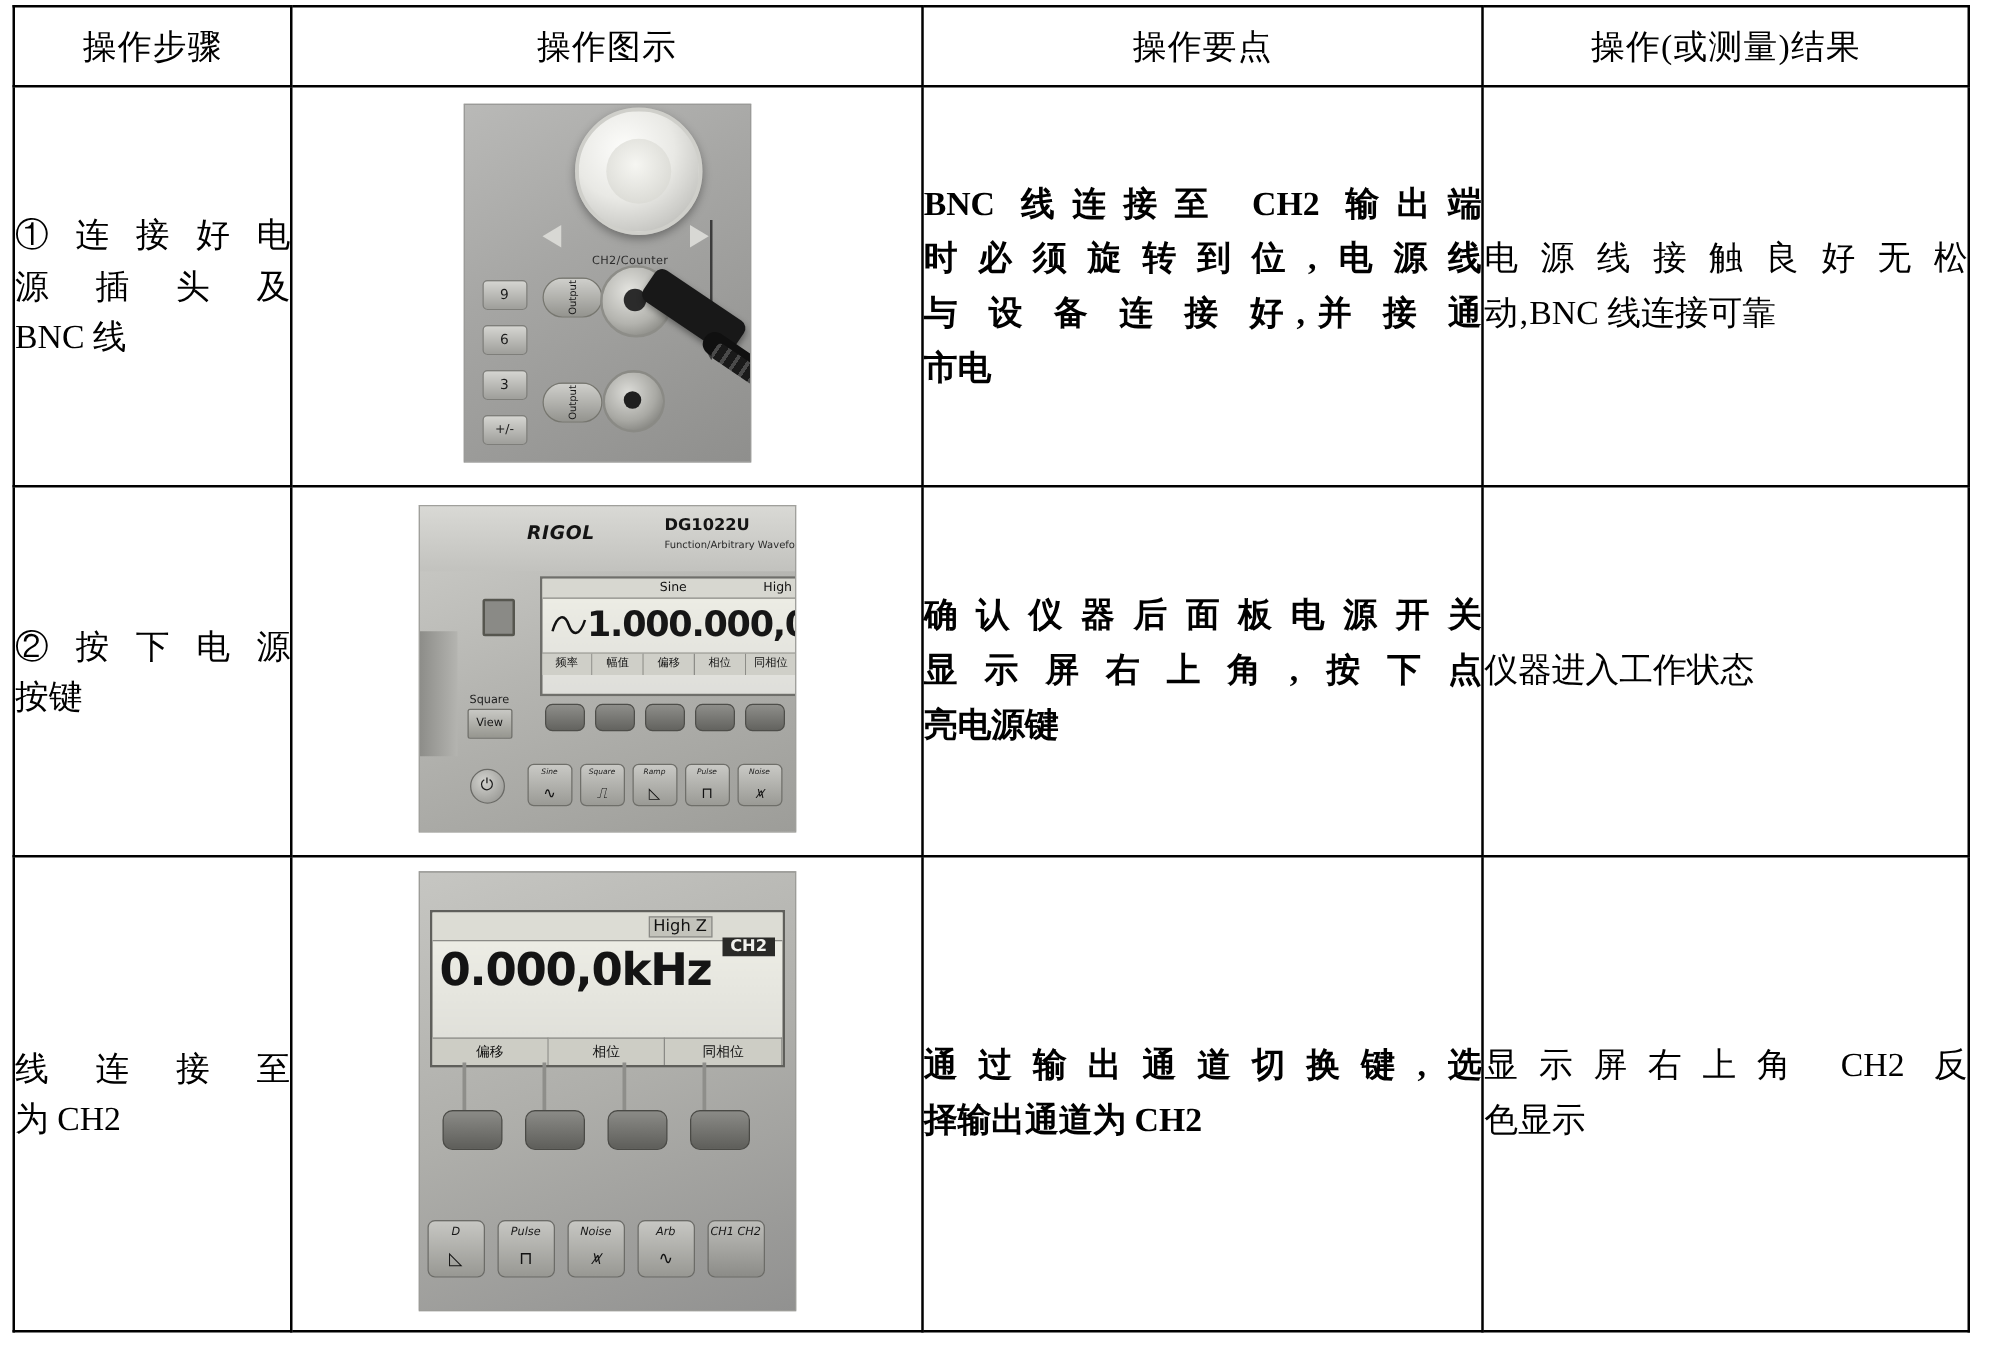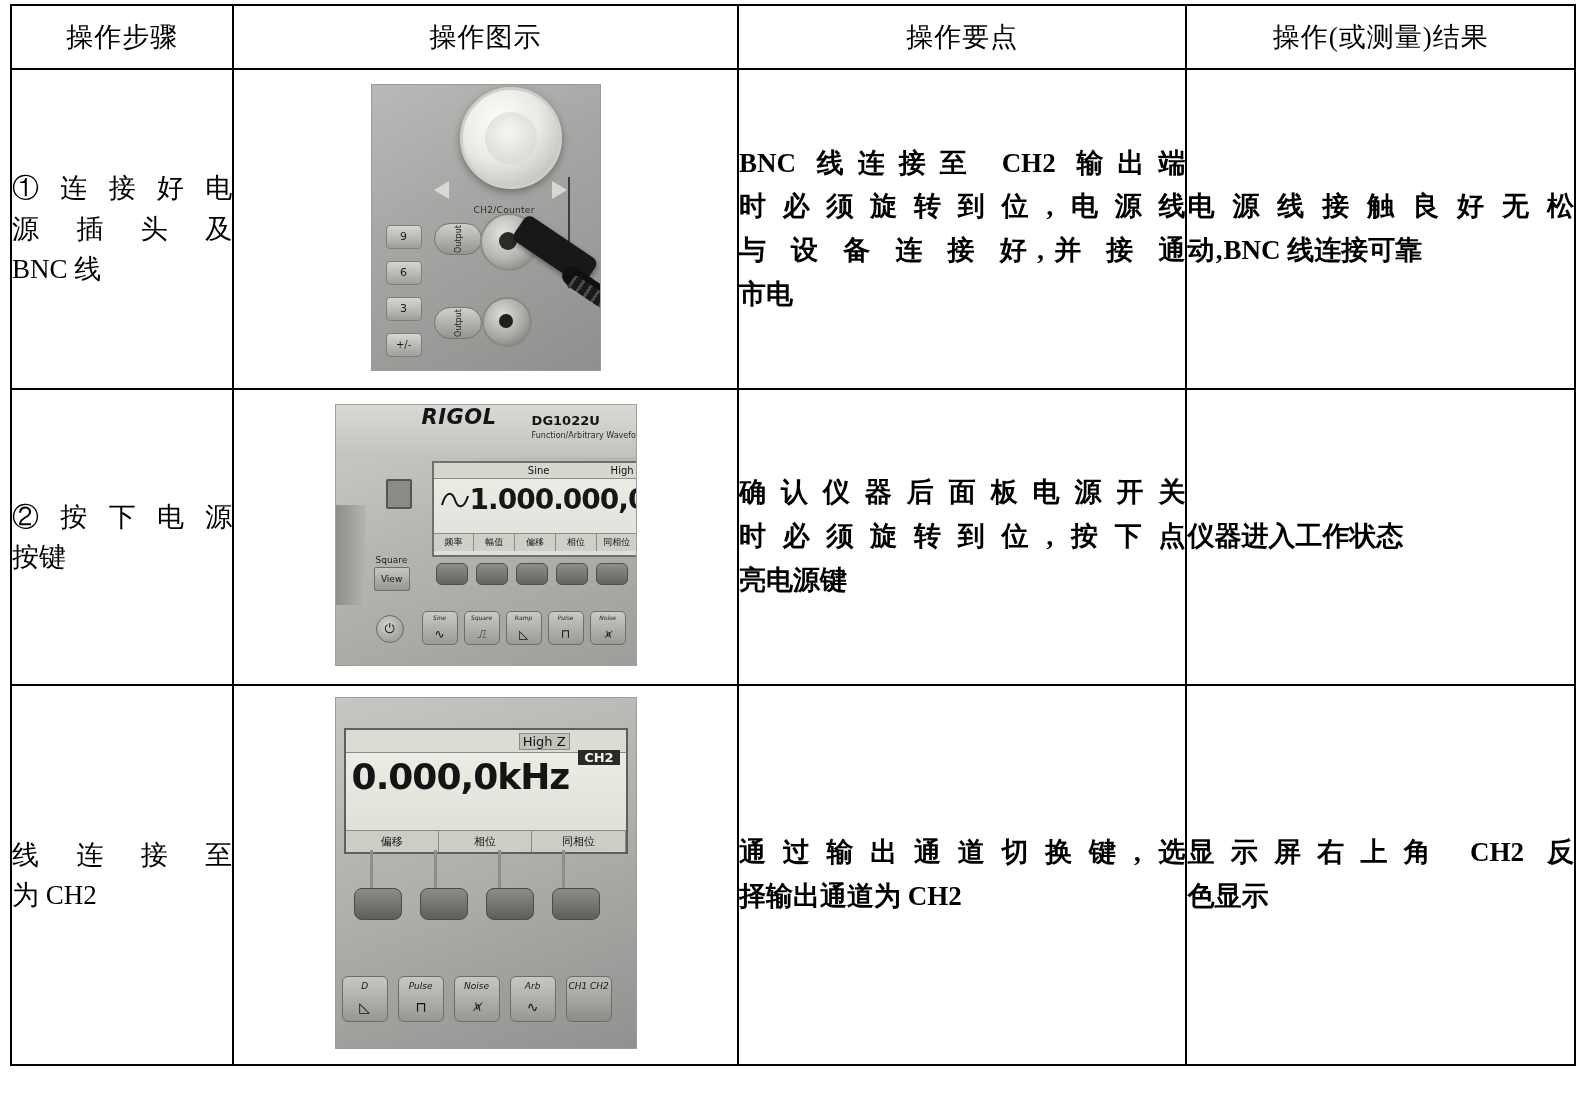--- a/index.html
+++ b/index.html
@@ -64,21 +64,20 @@
   }
   .points-cell .line-last {
     text-align-last: left;
   }
   .result-cell {
     font-size: 27px;
     line-height: 1.62;
     padding: 0 18px;
     text-align: justify;
     text-align-last: justify;
-    font-weight: bold;
   }
   .result-cell .line-last {
     text-align-last: left;
   }
 
   .fig-cell {
     text-align: center;
   }
   .fig-wrap {
     display: inline-block;
@@ -237,23 +236,23 @@
     overflow: hidden;
     border: 1px solid #a0a09c;
   }
   .f2-top {
     position: absolute;
     left: 0; top: 0; right: 0; height: 52px;
     background: linear-gradient(180deg, #d9d9d5, #c2c2be);
   }
   .f2-brand {
     position: absolute;
-    left: 86px; top: 0;
-    font-family: "DejaVu Sans", sans-serif;
-    font-size: 21px;
+    left: 86px; top: 12px;
+    font-family: "DejaVu Sans", sans-serif;
+    font-size: 15px;
     font-weight: bold;
     font-style: italic;
     letter-spacing: .5px;
     color: #141414;
   }
   .f2-model {
     position: absolute;
     left: 196px; top: 8px;
     font-family: "DejaVu Sans", sans-serif;
     font-size: 13px;
@@ -300,21 +299,21 @@
     letter-spacing: -1px;
     white-space: nowrap;
   }
   .f2-wave {
     position: absolute;
     left: 6px; top: 24px;
     width: 30px; height: 26px;
   }
   .f2-scr-menu {
     position: absolute;
-    left: 0; right: 0; bottom: 4px; height: 17px;
+    left: 0; right: 0; bottom: 15px; height: 17px;
     display: flex;
     border-top: 1px solid #8d8d88;
   }
   .f2-scr-menu div {
     flex: 1;
     border-right: 1px solid #8d8d88;
     font-family: "DejaVu Sans", sans-serif;
     font-size: 9px;
     text-align: center;
     line-height: 17px;
@@ -670,21 +669,21 @@
                 <i>
                     <b>Noise</b>
                     <s>⩙</s>
                   </i>
               </div>
             </div>
           </div>
         </td>
         <td class="points-cell">
           <div>确认仪器后面板电源开关</div>
-          <div>时必须旋转到位‚按下点</div>
+          <div>显示屏右上角‚按下点</div>
           <div class="line-last">亮电源键</div>
         </td>
         <td class="result-cell">
           <div class="line-last">仪器进入工作状态</div>
         </td>
       </tr>
 
       <tr style="height:380px;">
         <td class="step-cell">
           <div>线连接至</div>

